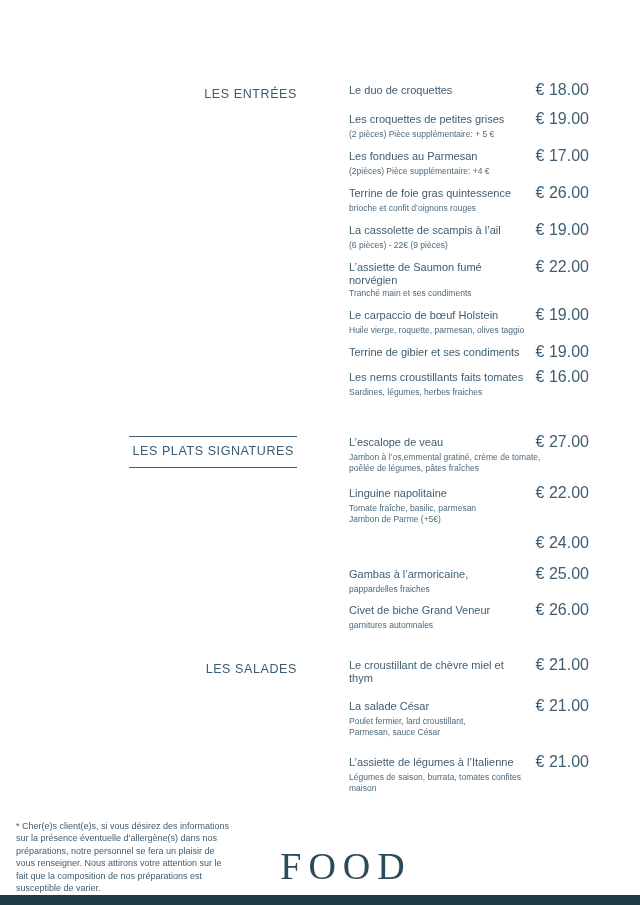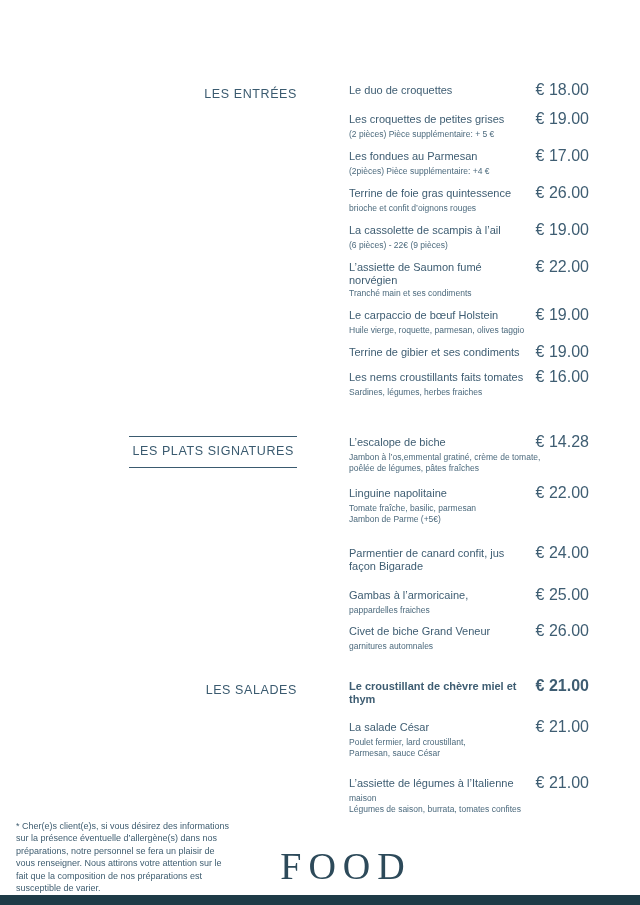--- a/index.html
+++ b/index.html
@@ -66,24 +66,24 @@
   }
   .item-desc{
     margin-top:1px;
     font-size:8.5px;
     line-height:11px;
     color:#4c6a7d;
   }
   .item:first-child{margin-bottom:14px;}
   
   .section:nth-child(2) .item:nth-child(1){margin-bottom:13px;}
-  .section:nth-child(2) .item:nth-child(2){margin-bottom:22px;}
+  .section:nth-child(2) .item:nth-child(2){margin-bottom:12px;}
   .section:nth-child(2) .item:nth-child(3){margin-bottom:16px;}
   .section:nth-child(2) .item:nth-child(4){margin-bottom:9px;}
-  .section:nth-child(3) .item:nth-child(1){margin-bottom:15px;font-weight:bold;}
+  .section:nth-child(3) .item:nth-child(1){margin-bottom:15px;}
   .section:nth-child(3) .item:nth-child(2){margin-bottom:18px;}
   
   .allergen-note{
     position:absolute;
     left:16px;top:820px;
     width:218px;
     font-size:9px;
     line-height:12.4px;
     color:#3f5d70;
   }
@@ -202,43 +202,42 @@
 </div>
   </div>
 
   <div class="section">
     <div class="section-header-col">
       <span class="section-title framed">LES PLATS SIGNATURES</span>
     </div>
     <div class="section-items">
   <div class="item">
     <div class="item-top">
-      <span class="item-name">L’escalope de biche</span>
-      <span class="item-price">€ 14.28</span>
+      <span class="item-name">L’escalope de veau</span>
+      <span class="item-price">€ 27.00</span>
     </div>
     <div class="item-desc">
               <div>Jambon à l’os,emmental gratiné, crème de tomate,</div>
               <div>poêlée de légumes, pâtes fraîches</div>
             </div>
   </div>
 
   <div class="item">
     <div class="item-top">
       <span class="item-name">Linguine napolitaine</span>
       <span class="item-price">€ 22.00</span>
     </div>
     <div class="item-desc">
               <div>Tomate fraîche, basilic, parmesan</div>
               <div>Jambon de Parme (+5€)</div>
             </div>
   </div>
 
   <div class="item">
     <div class="item-top">
-      <span class="item-name">Parmentier de canard confit, jus façon Bigarade</span>
       <span class="item-price">€ 24.00</span>
     </div>
 
   </div>
 
   <div class="item">
     <div class="item-top">
       <span class="item-name">Gambas à l’armoricaine,</span>
       <span class="item-price">€ 25.00</span>
     </div>
@@ -282,22 +281,22 @@
               <div>Parmesan, sauce César</div>
             </div>
   </div>
 
   <div class="item">
     <div class="item-top">
       <span class="item-name">L’assiette de légumes à l’Italienne</span>
       <span class="item-price">€ 21.00</span>
     </div>
     <div class="item-desc">
+              <div>Légumes de saison, burrata, tomates confites</div>
               <div>maison</div>
-              <div>Légumes de saison, burrata, tomates confites</div>
             </div>
   </div>
 </div>
   </div>
 </div>
 
   <div class="allergen-note">* Cher(e)s client(e)s, si vous désirez des informations sur la présence éventuelle d’allergène(s) dans nos préparations, notre personnel se fera un plaisir de vous renseigner. Nous attirons votre attention sur le fait que la composition de nos préparations est susceptible de varier.</div>
 
   <div class="logo">FOOD</div>
 

